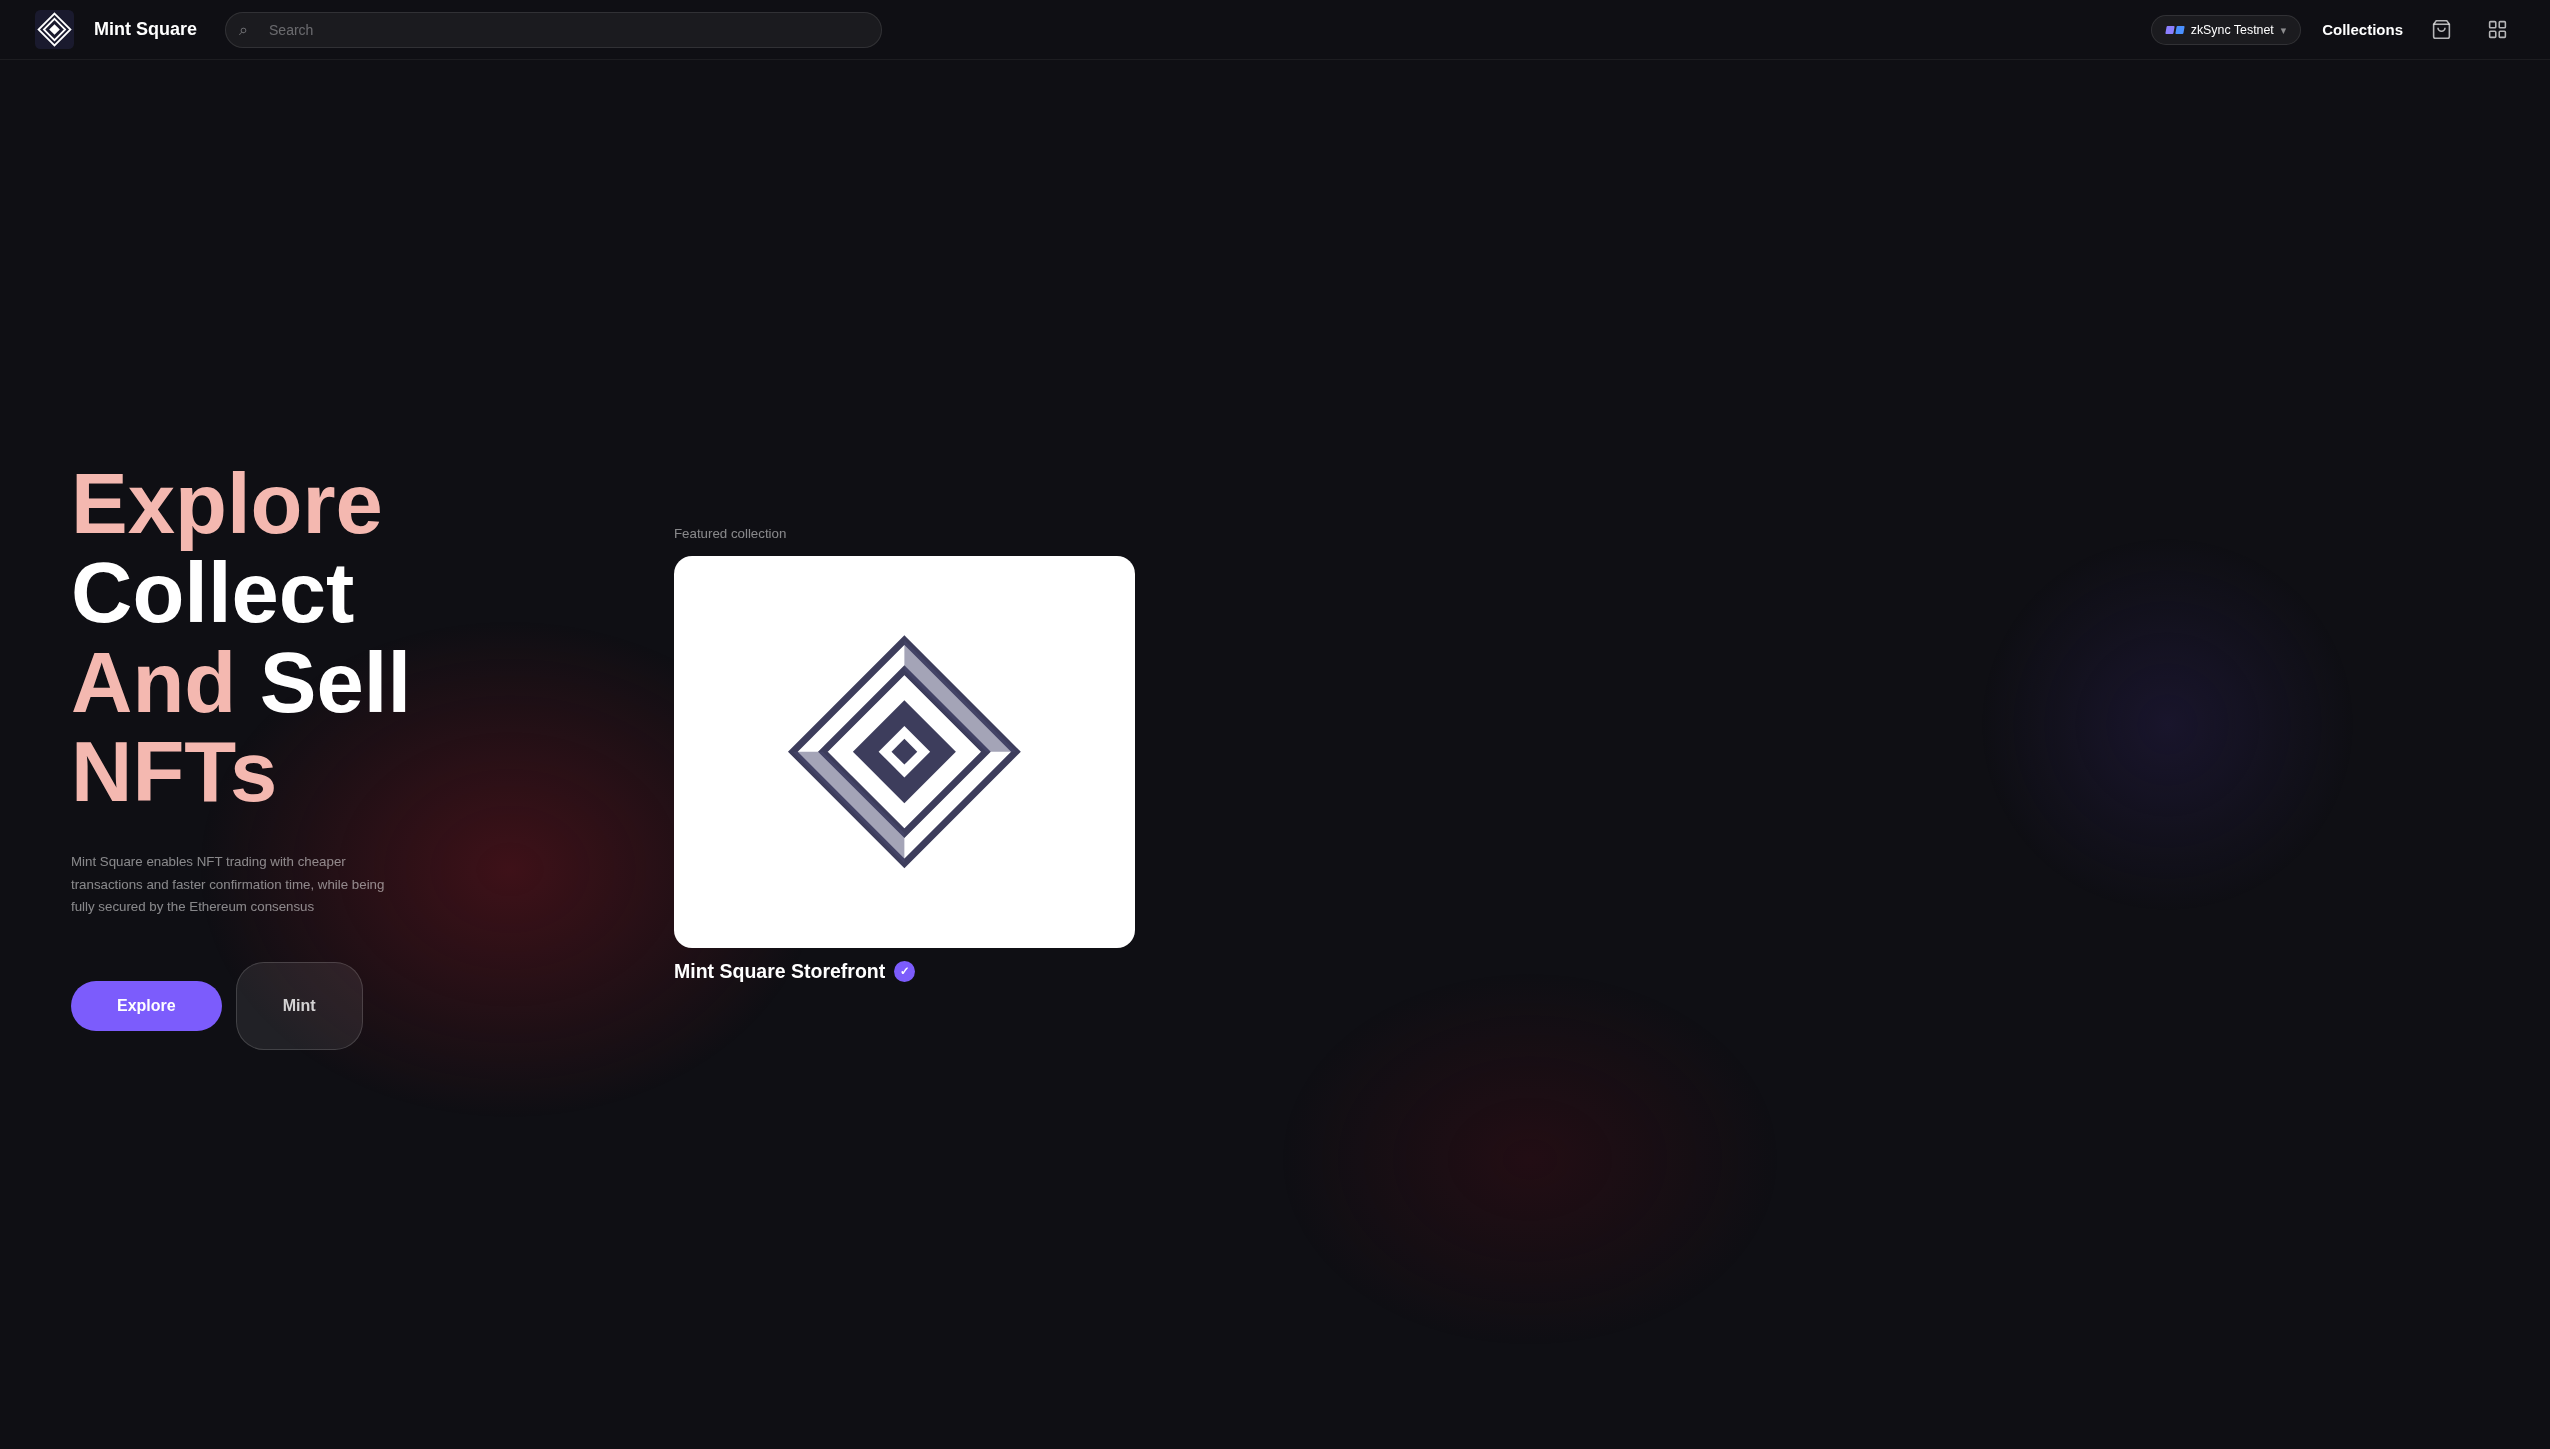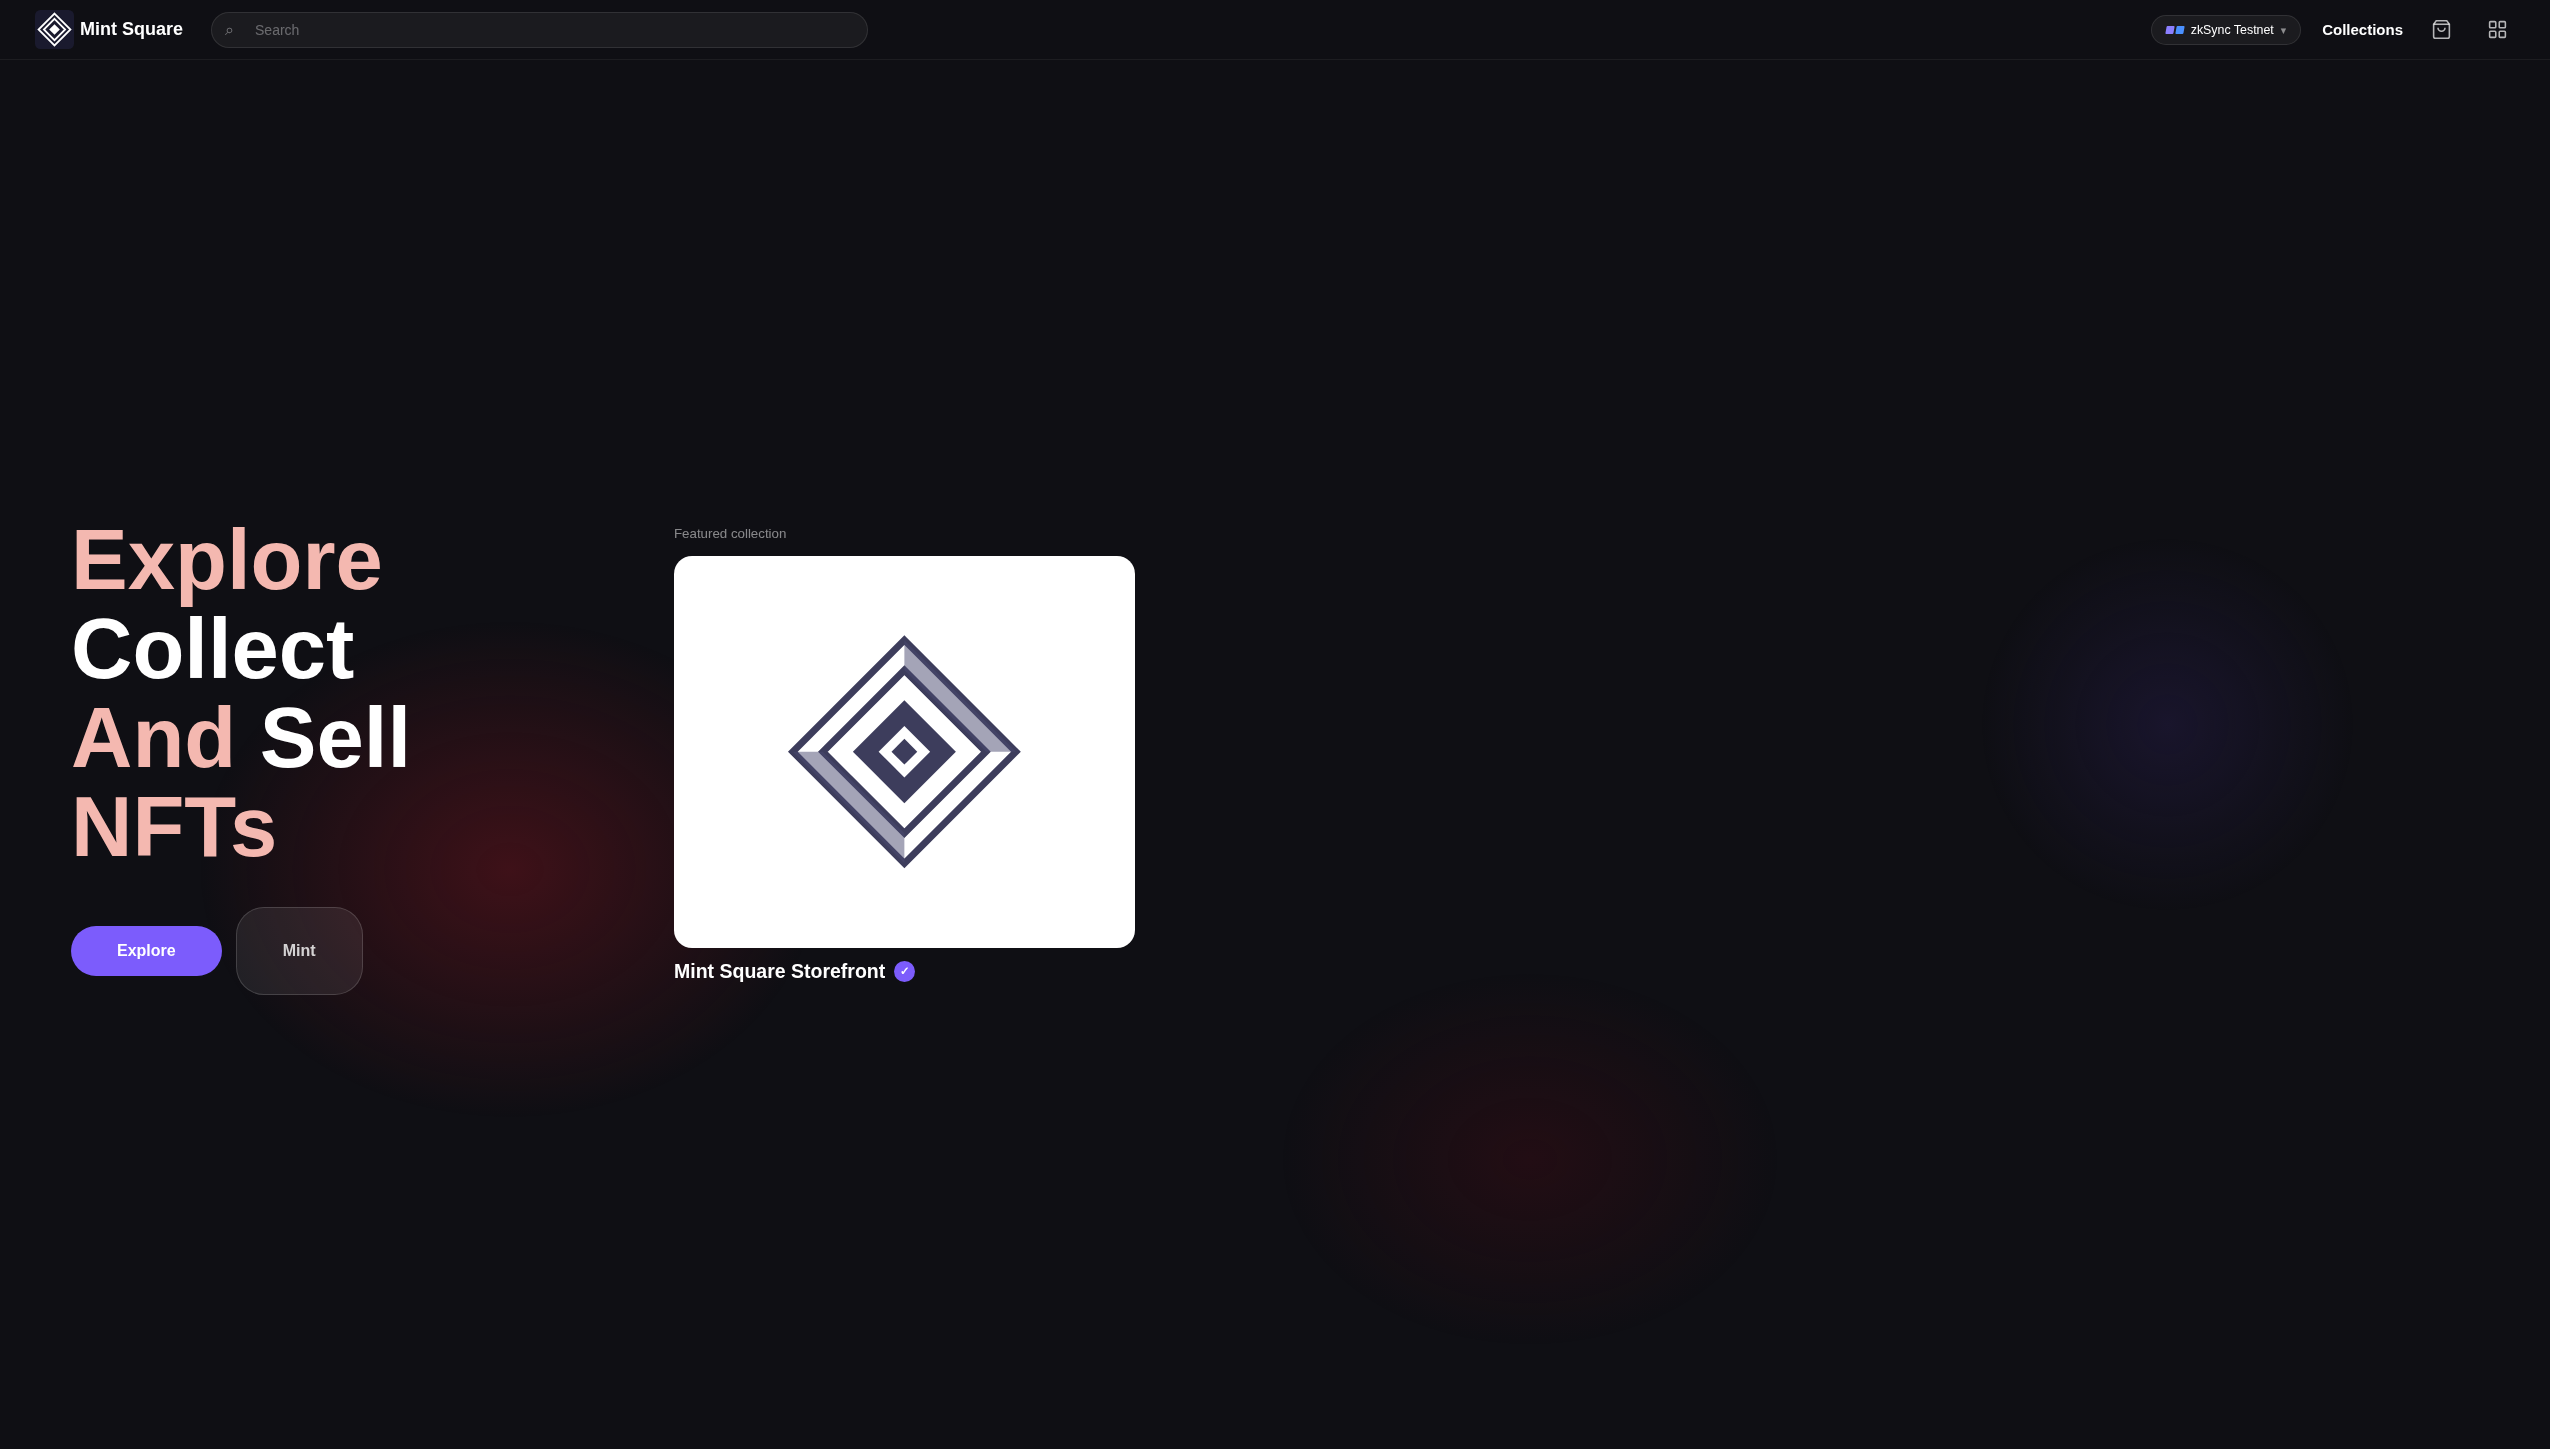--- a/index.html
+++ b/index.html
@@ -33,21 +33,21 @@
       align-items: center;
       padding: 0 35px;
       height: 60px;
       border-bottom: 0.9px solid rgba(255,255,255,0.06);
       background: rgba(15,15,20,0.85);
     }
 
     .nav-logo {
       display: flex;
       align-items: center;
-      gap: 6px;
+      gap: 20px;
       text-decoration: none;
       color: #fff;
       flex-shrink: 0;
     }
 
     .logo-icon {
       width: 39px;
       height: 39px;
     }
 
@@ -331,20 +331,21 @@
       <span> </span>
       <span class="word-collect">Collect</span>
       <br>
       <span class="word-and">And</span>
       <span> </span>
       <span class="word-sell">Sell</span>
       <br>
       <span class="word-nfts">NFTs</span>
     </h1>
 
+    <p class="hero-description">Mint Square enables NFT trading with cheaper transactions and faster confirmation time, while being fully secured by the Ethereum consensus</p>
 
     <div class="hero-buttons">
       <button class="btn-explore">Explore</button>
       <button class="btn-mint">Mint</button>
     </div>
   </div>
 
   <div class="hero-right">
     <p class="featured-label">Featured collection</p>
 

